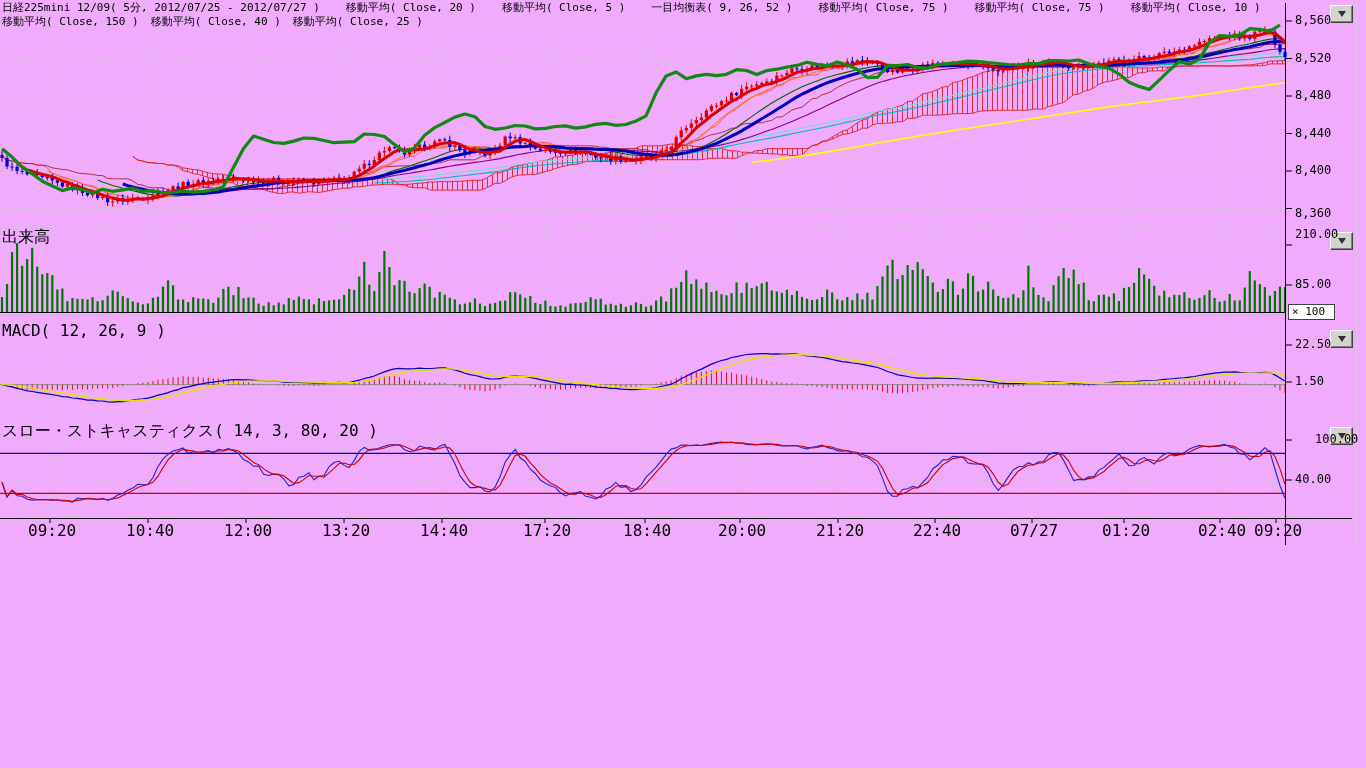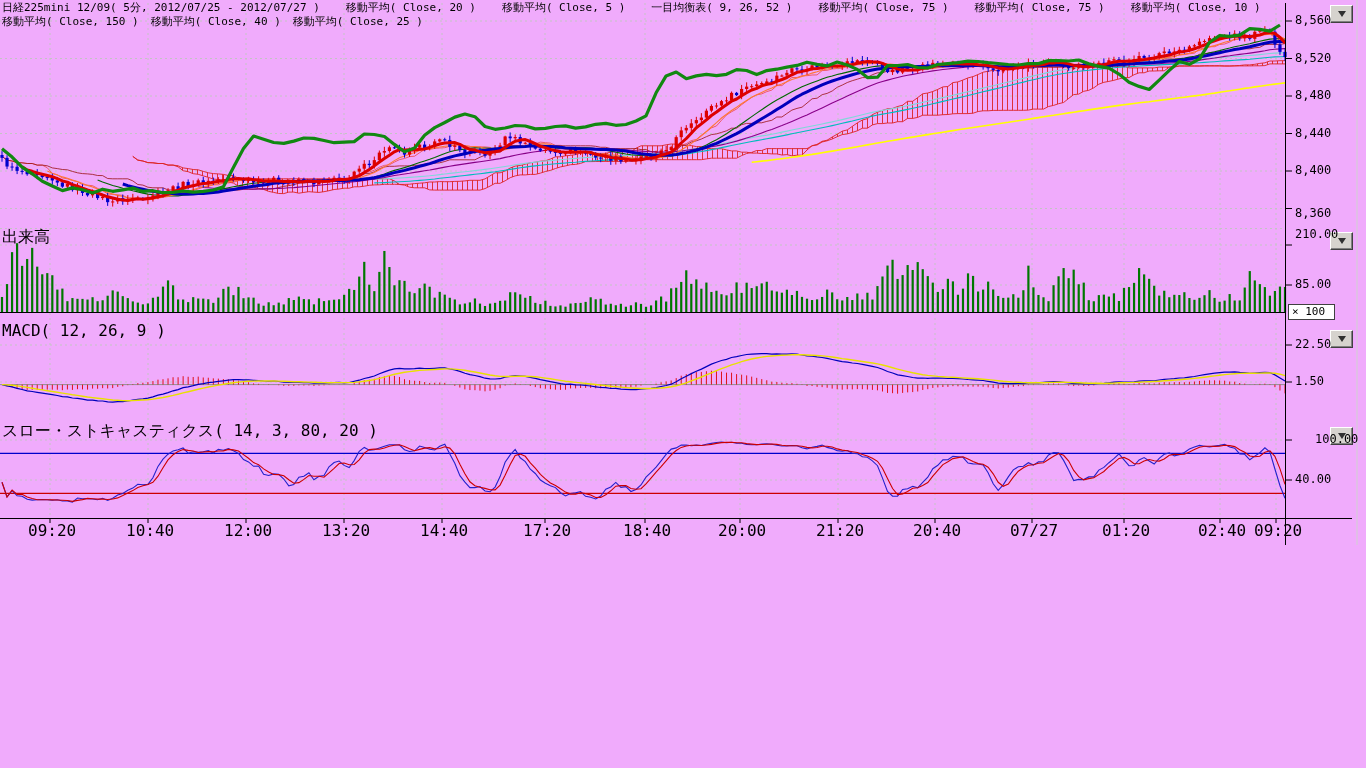--- a/index.html
+++ b/index.html
@@ -1188,19 +1188,19 @@
   <div id="xlabels">
       <span class="xlab" style="left: 28px;">09:20</span>
       <span class="xlab" style="left: 126px;">10:40</span>
       <span class="xlab" style="left: 224px;">12:00</span>
       <span class="xlab" style="left: 322px;">13:20</span>
       <span class="xlab" style="left: 420px;">14:40</span>
       <span class="xlab" style="left: 523px;">17:20</span>
       <span class="xlab" style="left: 623px;">18:40</span>
       <span class="xlab" style="left: 718px;">20:00</span>
       <span class="xlab" style="left: 816px;">21:20</span>
-      <span class="xlab" style="left: 913px;">20:40</span>
+      <span class="xlab" style="left: 913px;">22:40</span>
       <span class="xlab" style="left: 1010px;">07/27</span>
       <span class="xlab" style="left: 1102px;">01:20</span>
       <span class="xlab" style="left: 1198px;">02:40</span>
       <span class="xlab" style="left: 1254px;">09:20</span>
     </div>
 </div>
 
 </body></html>

